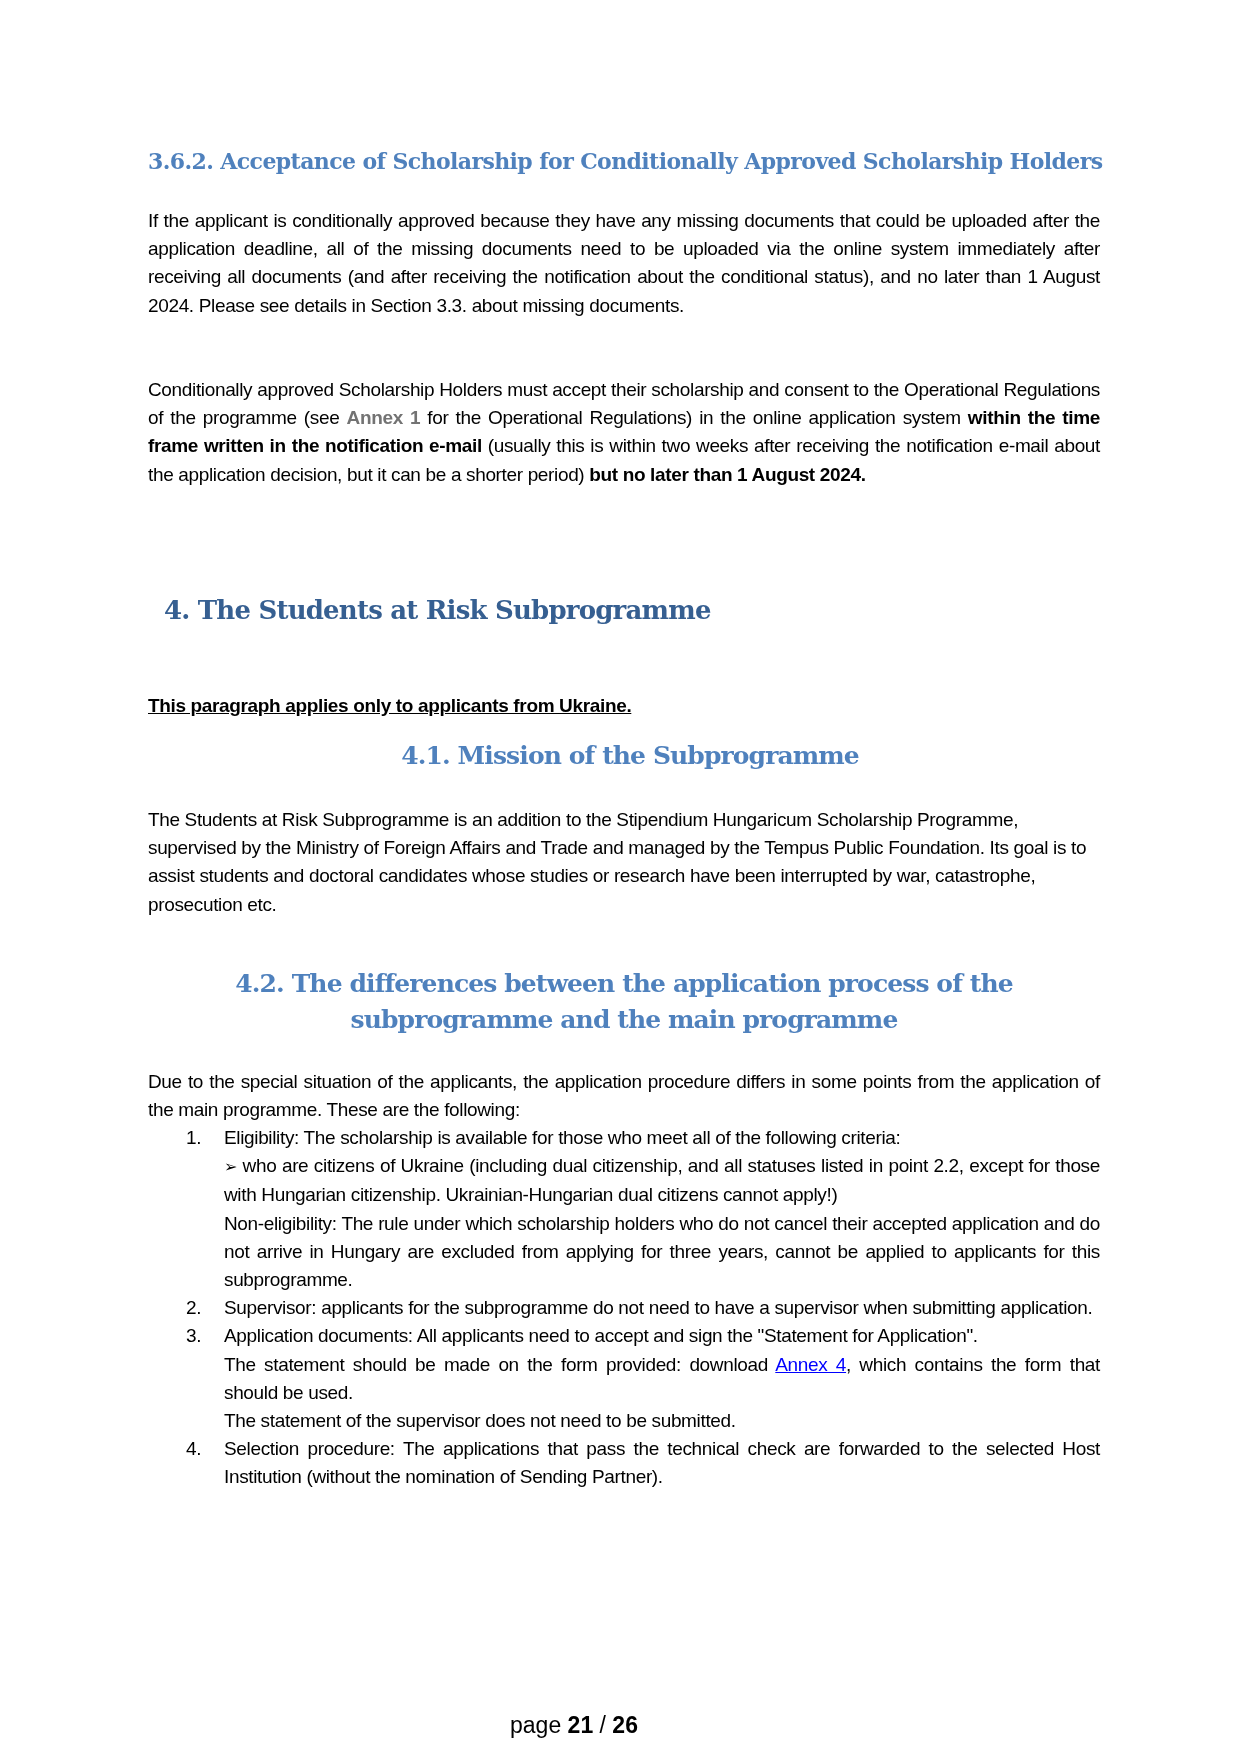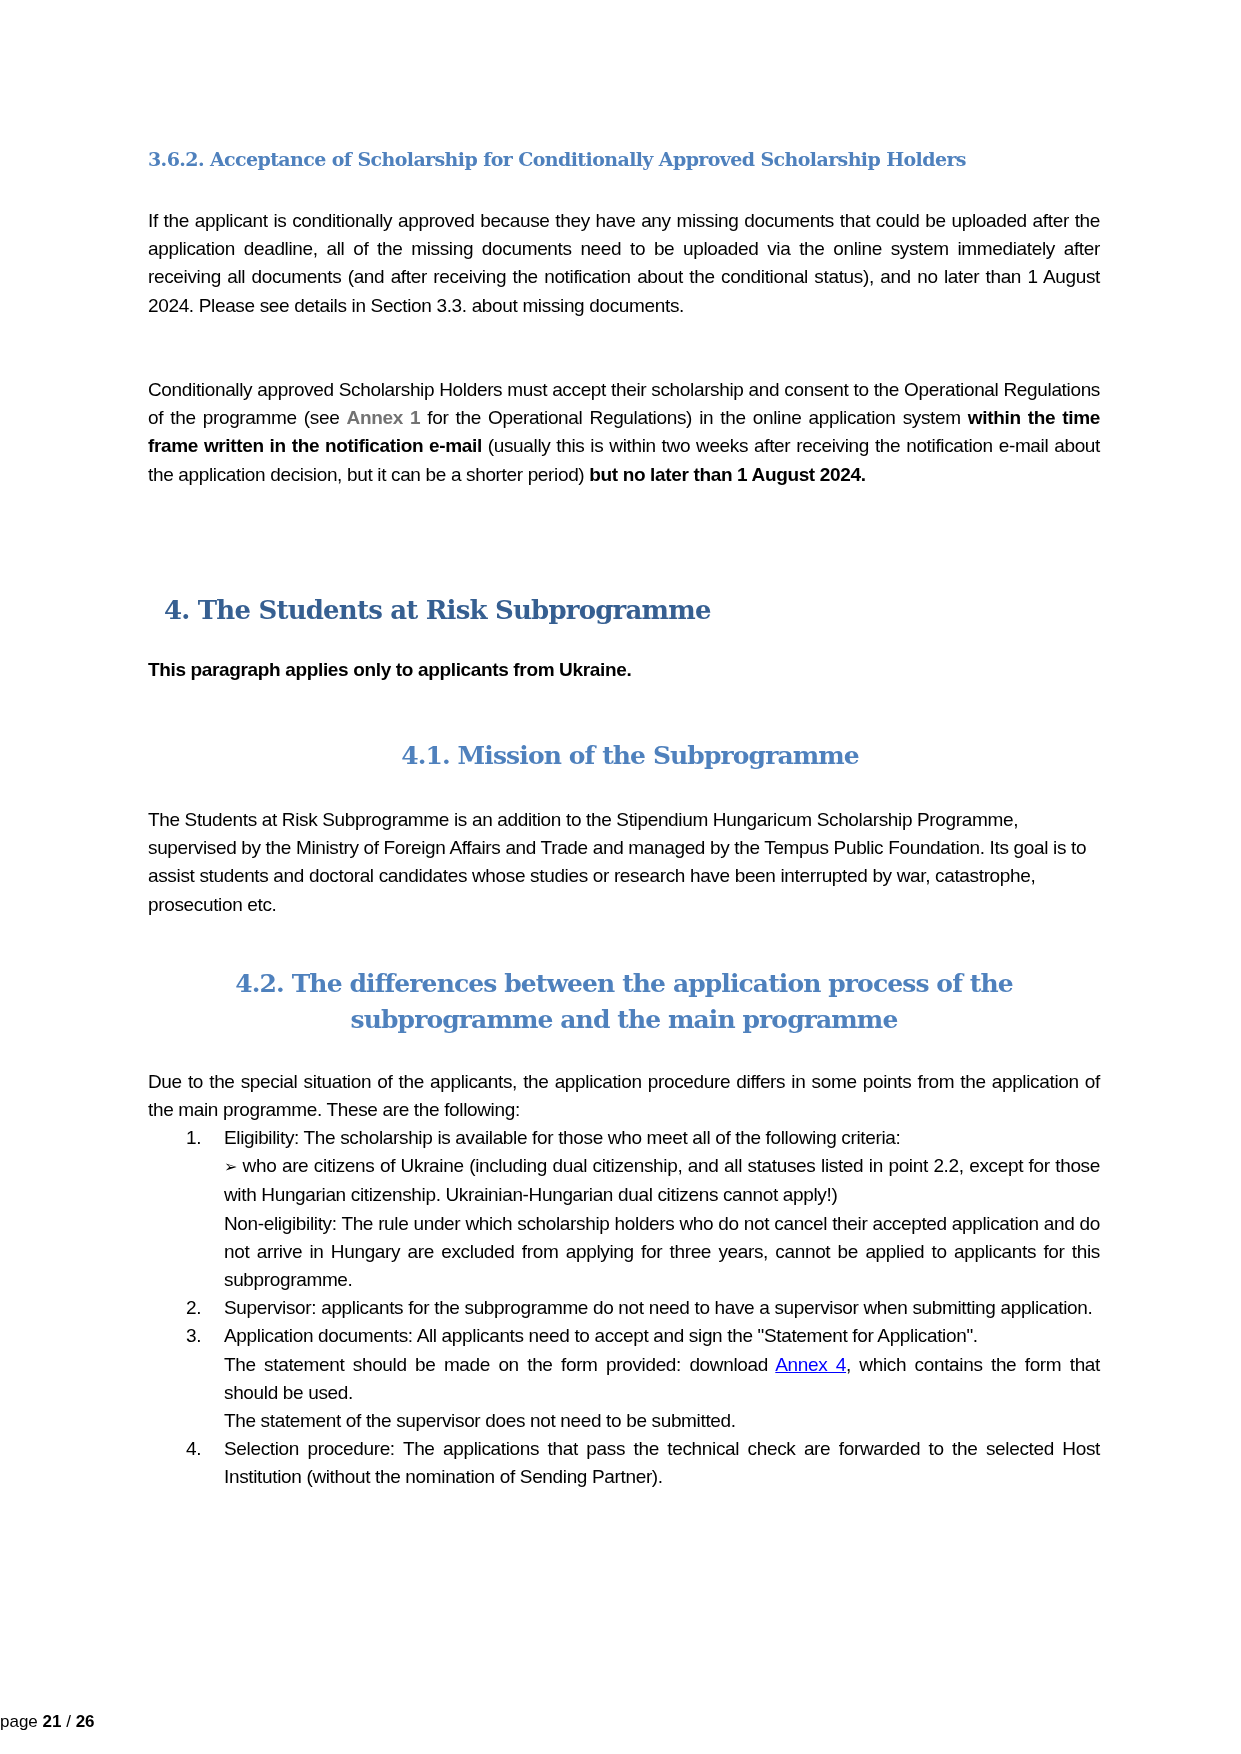--- a/index.html
+++ b/index.html
@@ -1,21 +1,21 @@
 <!DOCTYPE html>
 <html><head>
 <meta charset="utf-8">
 <style>
   html, body { margin: 0; padding: 0; background: #ffffff; }
   body { width: 1241px; height: 1754px; position: relative; overflow: hidden; }
   .page { position: absolute; left: 0; top: 0; width: 1241px; height: 1754px; background: #fff; }
   .content { position: absolute; left: 148px; width: 952px; top: 0; }
   .h3 {
     position: absolute; left: 0; top: 148px; width: 952px;
-    font-family: "DejaVu Serif", serif; font-weight: bold; font-size: 19px;
+    font-family: "DejaVu Serif", serif; font-weight: bold; font-size: 22px;
     color: #4f81bd; letter-spacing: -0.6px; white-space: nowrap;
   }
   .h1 {
     position: absolute; left: 0; width: 952px;
     font-family: "DejaVu Serif", serif; font-weight: bold; font-size: 26px;
     color: #365f91; letter-spacing: -0.8px; white-space: nowrap;
   }
   .h2 {
     position: absolute; left: 6px; width: 952px;
     font-family: "DejaVu Serif", serif; font-weight: bold; font-size: 25px;
@@ -33,41 +33,41 @@
   .list { position: absolute; left: 0; width: 952px; margin: 0; padding: 0; list-style: none; }
   .list li {
     position: relative; padding-left: 76px;
     font-family: "Liberation Sans", sans-serif; font-size: 19px; line-height: 28.2px;
     color: #000; text-align: justify; letter-spacing: -0.35px;
   }
   .list .num { position: absolute; left: 38px; top: 0; }
   .list .sub { display: block; }
   .arrow { font-family: "DejaVu Sans", sans-serif; font-size: 16px; }
   .footer {
-    position: absolute; left: 0; width: 1148px; top: 1712px; 
-    font-family: "Liberation Sans", sans-serif; font-size: 17px; color: #000;
+    position: absolute; left: 0; width: 1148px; top: 1712px; text-align: center;
+    font-family: "Liberation Sans", sans-serif; font-size: 23px; color: #000;
   }
 </style>
 </head>
 <body>
 
 <div class="page">
   <div class="content">
 
     <div class="h3">3.6.2. Acceptance of Scholarship for Conditionally Approved Scholarship Holders</div>
 
     <div class="para" style="top:207px;">If the applicant is conditionally approved because they have any missing documents that could be uploaded after the application deadline, all of the missing documents need to be uploaded via the online system immediately after receiving all documents (and after receiving the notification about the conditional status), and no later than 1 August 2024. Please see details in Section 3.3. about missing documents.</div>
 
     <div class="para" style="top:376px;">
       <span>Conditionally approved Scholarship Holders must accept their scholarship and consent to the Operational Regulations of the programme (see </span><a class="annex-link">Annex 1</a><span> for the Operational Regulations) in the online application system </span><span class="bold">within the time frame written in the notification e-mail</span><span> (usually this is within two weeks after receiving the notification e-mail about the application decision, but it can be a shorter period) </span><span class="bold">but no later than 1 August 2024.</span>
     </div>
 
     <div class="h1" style="top:595px;margin-left:16px;">4. The Students at Risk Subprogramme</div>
 
-    <div class="para bold" style="top:656px;">This paragraph applies only to applicants from Ukraine.</div>
+    <div class="para bold" style="top:692px;text-decoration:underline;">This paragraph applies only to applicants from Ukraine.</div>
 
     <div class="h2" style="top:738px;">4.1. Mission of the Subprogramme</div>
 
     <div class="para left" style="top:806px; width:960px;">The Students at Risk Subprogramme is an addition to the Stipendium Hungaricum Scholarship Programme, supervised by the Ministry of Foreign Affairs and Trade and managed by the Tempus Public Foundation. Its goal is to assist students and doctoral candidates whose studies or research have been interrupted by war, catastrophe, prosecution etc.</div>
 
     <div class="h2" style="top:966px; width:940px;">4.2. The differences between the application process of the subprogramme and the main programme</div>
 
     <div class="para" style="top:1068px;">Due to the special situation of the applicants, the application procedure differs in some points from the application of the main programme. These are the following:</div>
 
     <ol class="list" style="top:1124px;">

